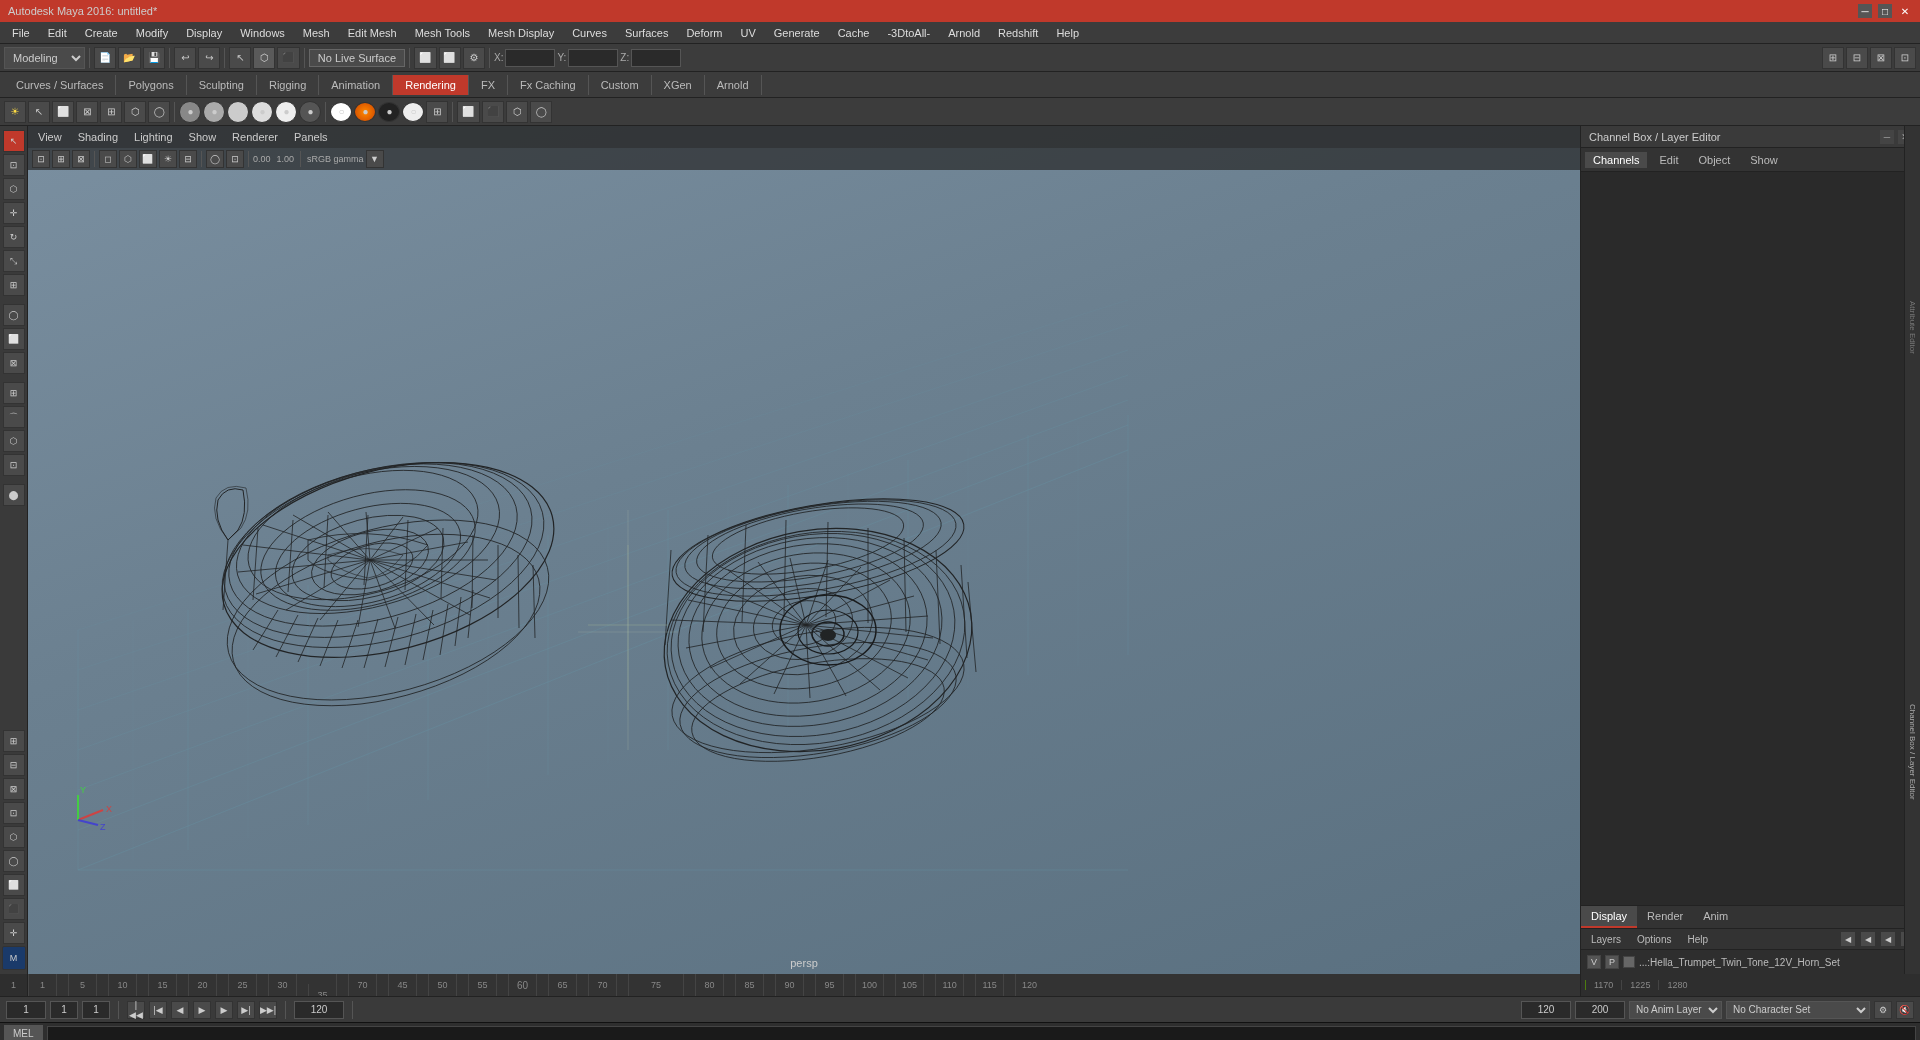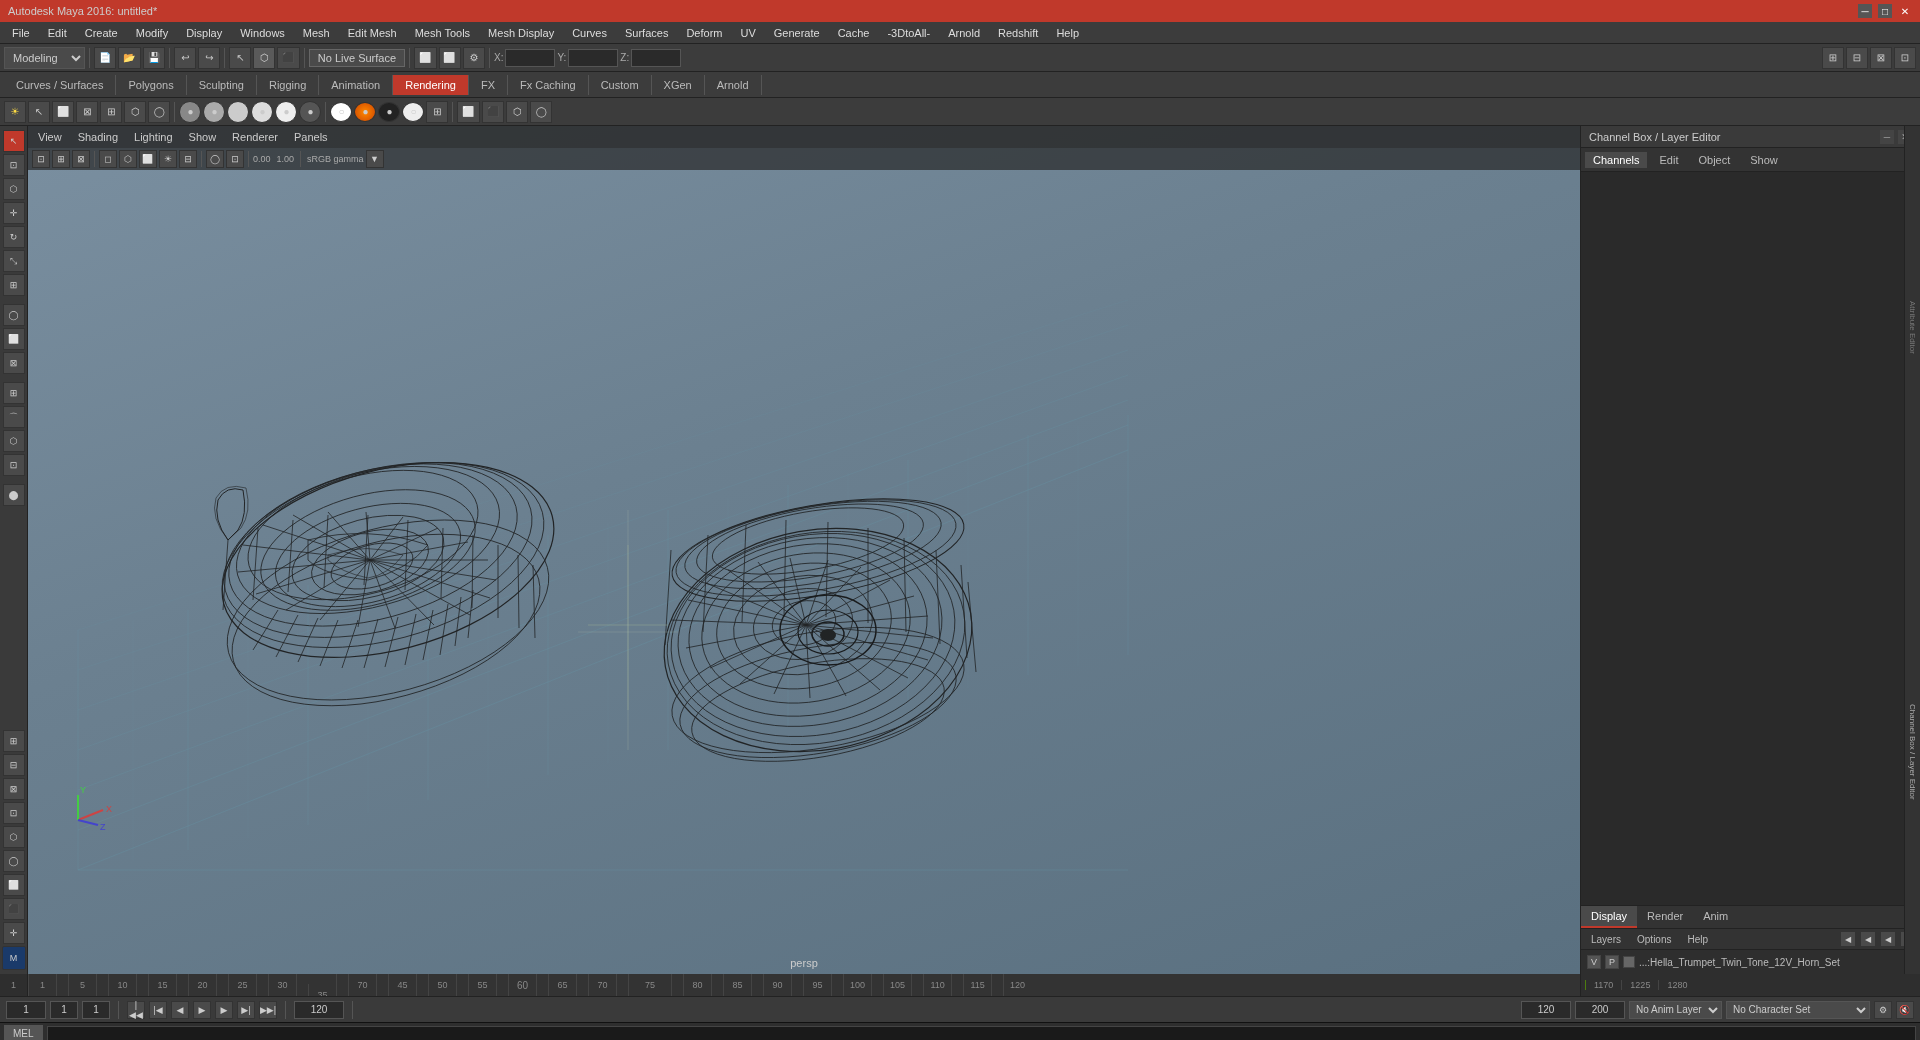--- a/index.html
+++ b/index.html
@@ -580,21 +580,21 @@
         <span style="padding: 0px 6px; border-left: 1px solid rgb(68, 68, 68); font-size: 9px; color: rgb(136, 136, 136); min-width: 28px; text-align: center; height: 22px; display: flex; align-items: center; justify-content: center; cursor: pointer;">50</span>
         <span style="padding: 0px 4px; border-left: 1px solid rgb(68, 68, 68); font-size: 9px; color: rgb(136, 136, 136); min-width: 12px; text-align: center; height: 22px; display: flex; align-items: center; justify-content: center; cursor: pointer;"></span>
         <span style="padding: 0px 6px; border-left: 1px solid rgb(68, 68, 68); font-size: 9px; color: rgb(136, 136, 136); min-width: 28px; text-align: center; height: 22px; display: flex; align-items: center; justify-content: center; cursor: pointer;">55</span>
         <span style="padding: 0px 4px; border-left: 1px solid rgb(68, 68, 68); font-size: 9px; color: rgb(136, 136, 136); min-width: 12px; text-align: center; height: 22px; display: flex; align-items: center; justify-content: center; cursor: pointer;"></span>
         <span style="padding: 0px 6px; border-left: 1px solid rgb(68, 68, 68); font-size: 10px; color: rgb(136, 136, 136); min-width: 28px; text-align: center; height: 22px; display: flex; align-items: center; justify-content: center; cursor: pointer;">60</span>
         <span style="padding: 0px 4px; border-left: 1px solid rgb(68, 68, 68); font-size: 9px; color: rgb(136, 136, 136); min-width: 12px; text-align: center; height: 22px; display: flex; align-items: center; justify-content: center; cursor: pointer;"></span>
         <span style="padding: 0px 6px; border-left: 1px solid rgb(68, 68, 68); font-size: 9px; color: rgb(136, 136, 136); min-width: 28px; text-align: center; height: 22px; display: flex; align-items: center; justify-content: center; cursor: pointer;">65</span>
         <span style="padding: 0px 4px; border-left: 1px solid rgb(68, 68, 68); font-size: 9px; color: rgb(136, 136, 136); min-width: 12px; text-align: center; height: 22px; display: flex; align-items: center; justify-content: center; cursor: pointer;"></span>
         <span style="padding: 0px 6px; border-left: 1px solid rgb(68, 68, 68); font-size: 9px; color: rgb(136, 136, 136); min-width: 28px; text-align: center; height: 22px; display: flex; align-items: center; justify-content: center; cursor: pointer;">70</span>
         <span style="padding: 0px 4px; border-left: 1px solid rgb(68, 68, 68); font-size: 9px; color: rgb(136, 136, 136); min-width: 12px; text-align: center; height: 22px; display: flex; align-items: center; justify-content: center; cursor: pointer;"></span>
-        <span style="padding: 0px 16px; border-left: 1px solid rgb(68, 68, 68); font-size: 9px; color: rgb(136, 136, 136); min-width: 28px; text-align: center; height: 22px; display: flex; align-items: center; justify-content: center; cursor: pointer;">75</span>
+        <span style="padding: 0px 22px; border-left: 1px solid rgb(68, 68, 68); font-size: 9px; color: rgb(136, 136, 136); min-width: 28px; text-align: center; height: 22px; display: flex; align-items: center; justify-content: center; cursor: pointer;">75</span>
         <span style="padding: 0px 4px; border-left: 1px solid rgb(68, 68, 68); font-size: 9px; color: rgb(136, 136, 136); min-width: 12px; text-align: center; height: 22px; display: flex; align-items: center; justify-content: center; cursor: pointer;"></span>
         <span style="padding: 0px 6px; border-left: 1px solid rgb(68, 68, 68); font-size: 9px; color: rgb(136, 136, 136); min-width: 28px; text-align: center; height: 22px; display: flex; align-items: center; justify-content: center; cursor: pointer;">80</span>
         <span style="padding: 0px 4px; border-left: 1px solid rgb(68, 68, 68); font-size: 9px; color: rgb(136, 136, 136); min-width: 12px; text-align: center; height: 22px; display: flex; align-items: center; justify-content: center; cursor: pointer;"></span>
         <span style="padding: 0px 6px; border-left: 1px solid rgb(68, 68, 68); font-size: 9px; color: rgb(136, 136, 136); min-width: 28px; text-align: center; height: 22px; display: flex; align-items: center; justify-content: center; cursor: pointer;">85</span>
         <span style="padding: 0px 4px; border-left: 1px solid rgb(68, 68, 68); font-size: 9px; color: rgb(136, 136, 136); min-width: 12px; text-align: center; height: 22px; display: flex; align-items: center; justify-content: center; cursor: pointer;"></span>
         <span style="padding: 0px 4px; border-left: 1px solid rgb(68, 68, 68); font-size: 9px; color: rgb(136, 136, 136); min-width: 28px; text-align: center; height: 22px; display: flex; align-items: center; justify-content: center; cursor: pointer;">90</span>
         <span style="padding: 0px 4px; border-left: 1px solid rgb(68, 68, 68); font-size: 9px; color: rgb(136, 136, 136); min-width: 12px; text-align: center; height: 22px; display: flex; align-items: center; justify-content: center; cursor: pointer;"></span>
         <span style="padding: 0px 6px; border-left: 1px solid rgb(68, 68, 68); font-size: 9px; color: rgb(136, 136, 136); min-width: 28px; text-align: center; height: 22px; display: flex; align-items: center; justify-content: center; cursor: pointer;">95</span>
         <span style="padding: 0px 4px; border-left: 1px solid rgb(68, 68, 68); font-size: 9px; color: rgb(136, 136, 136); min-width: 12px; text-align: center; height: 22px; display: flex; align-items: center; justify-content: center; cursor: pointer;"></span>
         <span style="padding: 0px 6px; border-left: 1px solid rgb(68, 68, 68); font-size: 9px; color: rgb(136, 136, 136); min-width: 28px; text-align: center; height: 22px; display: flex; align-items: center; justify-content: center; cursor: pointer;">100</span>

